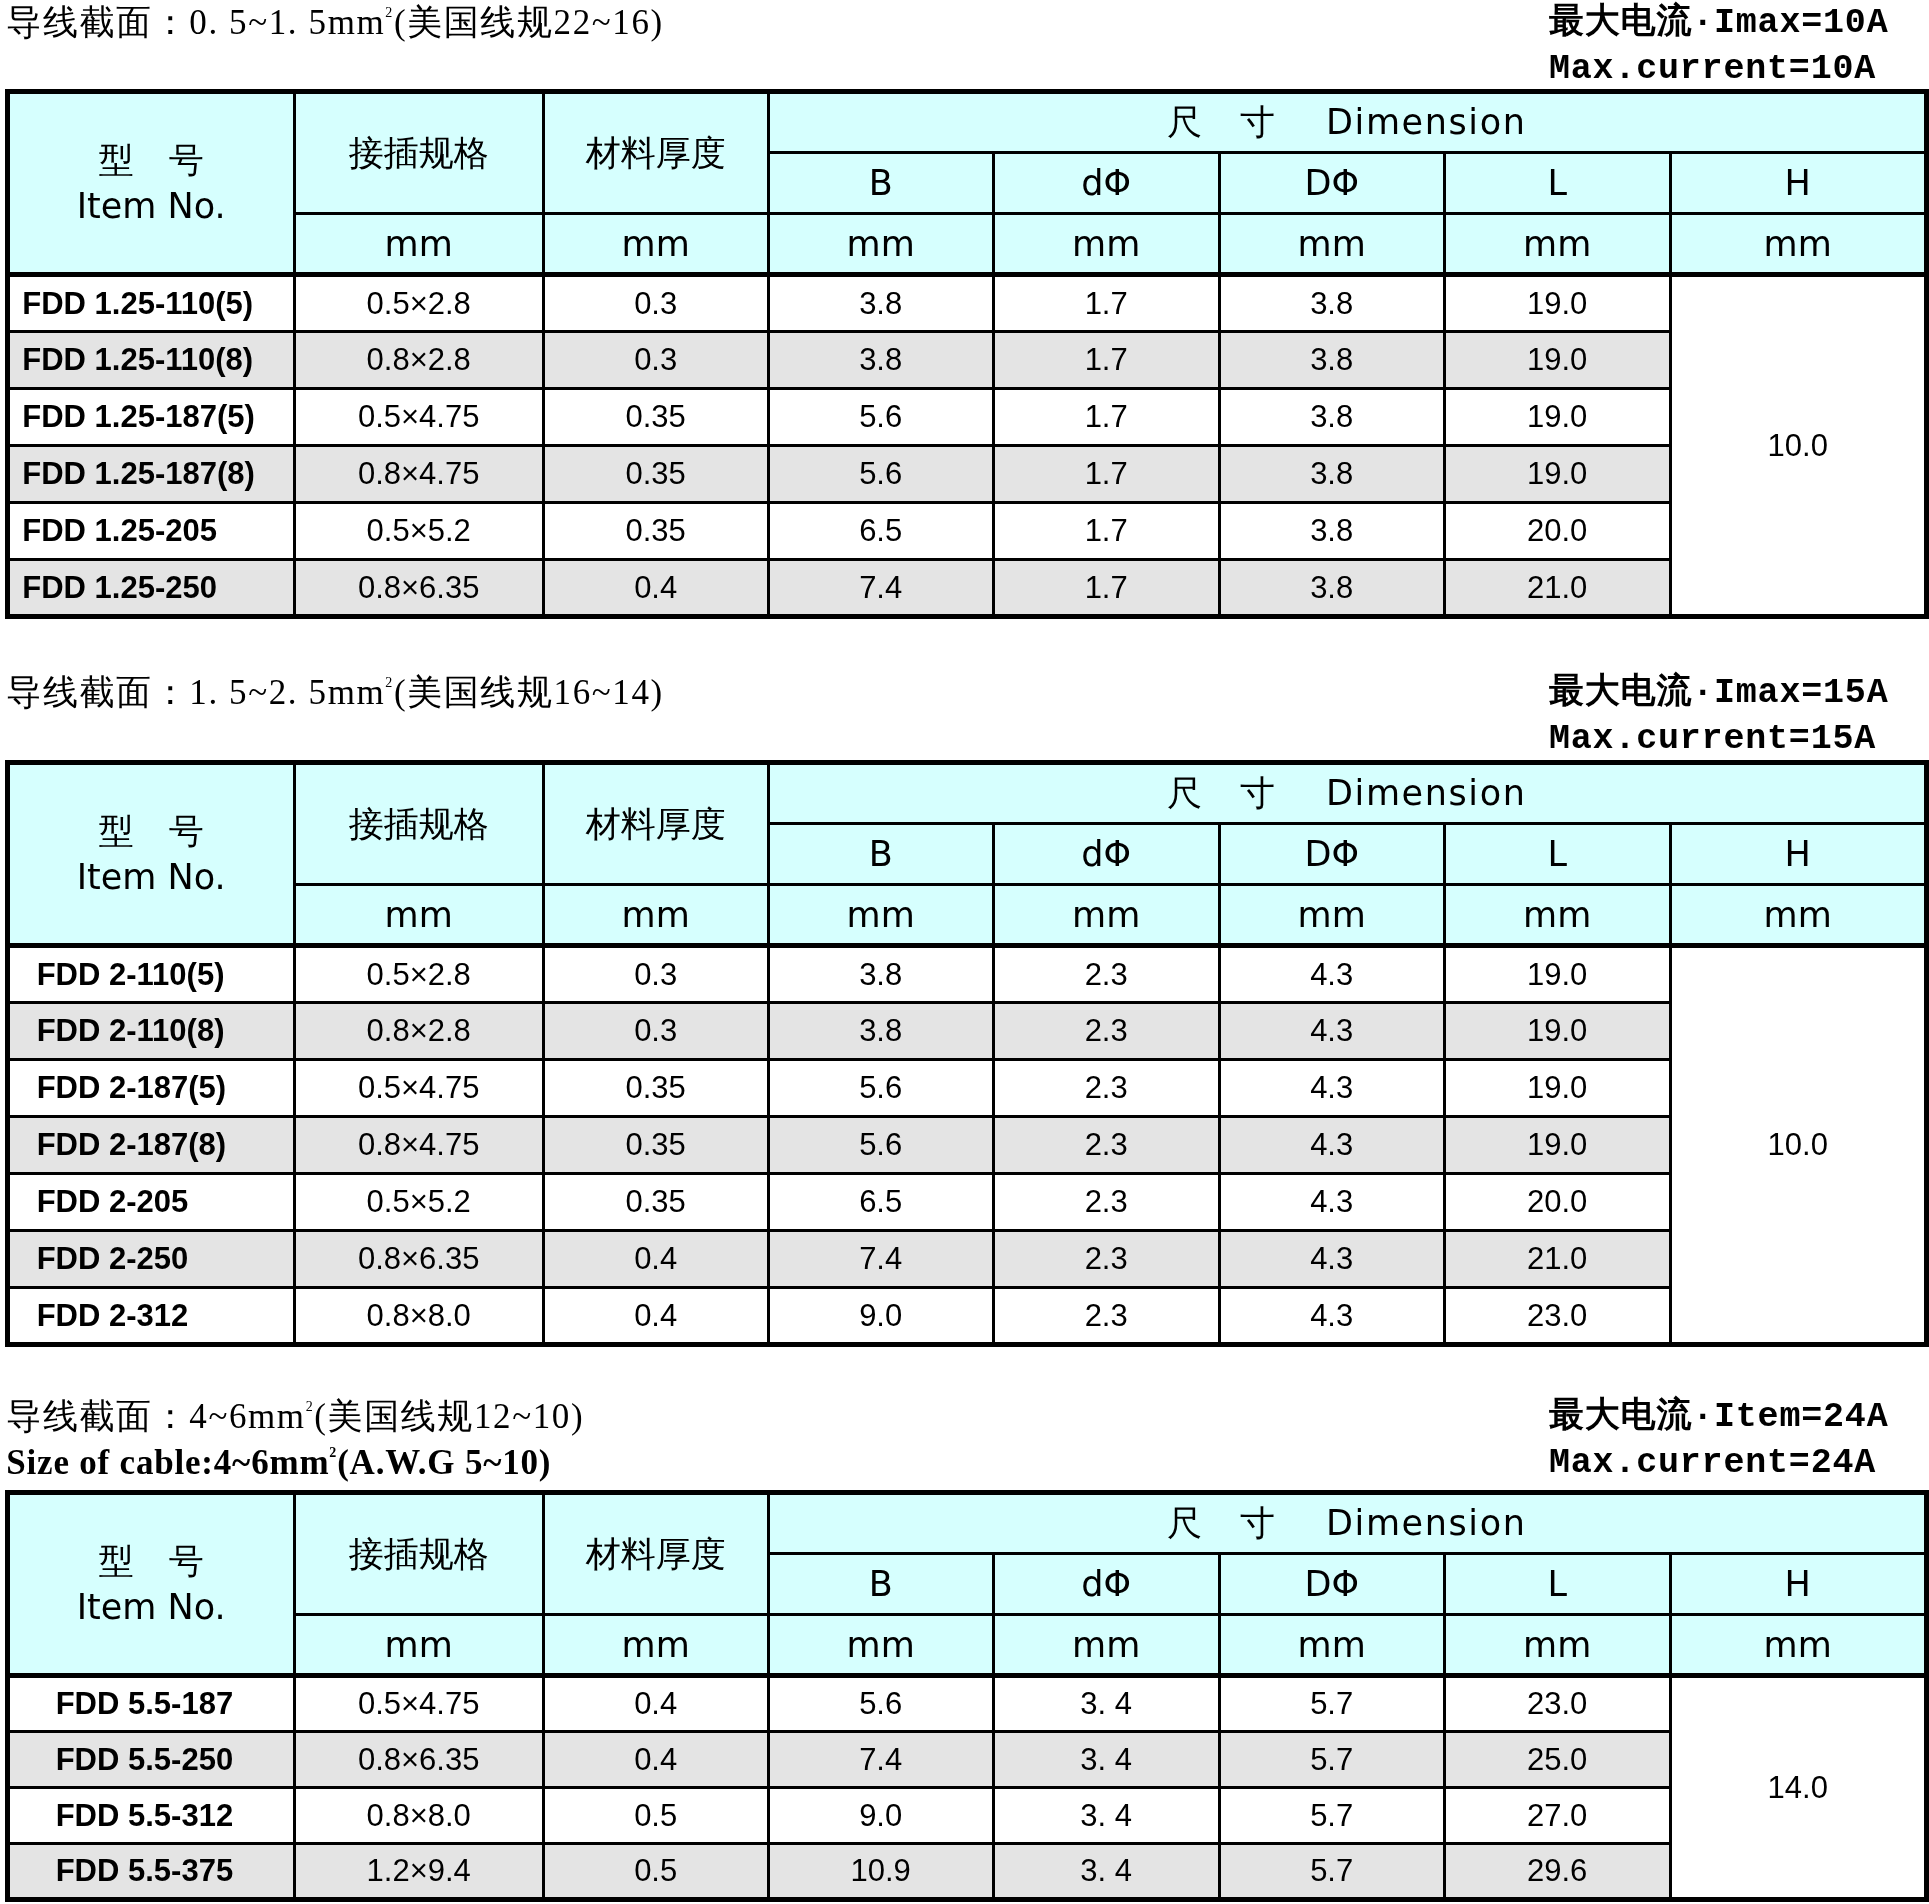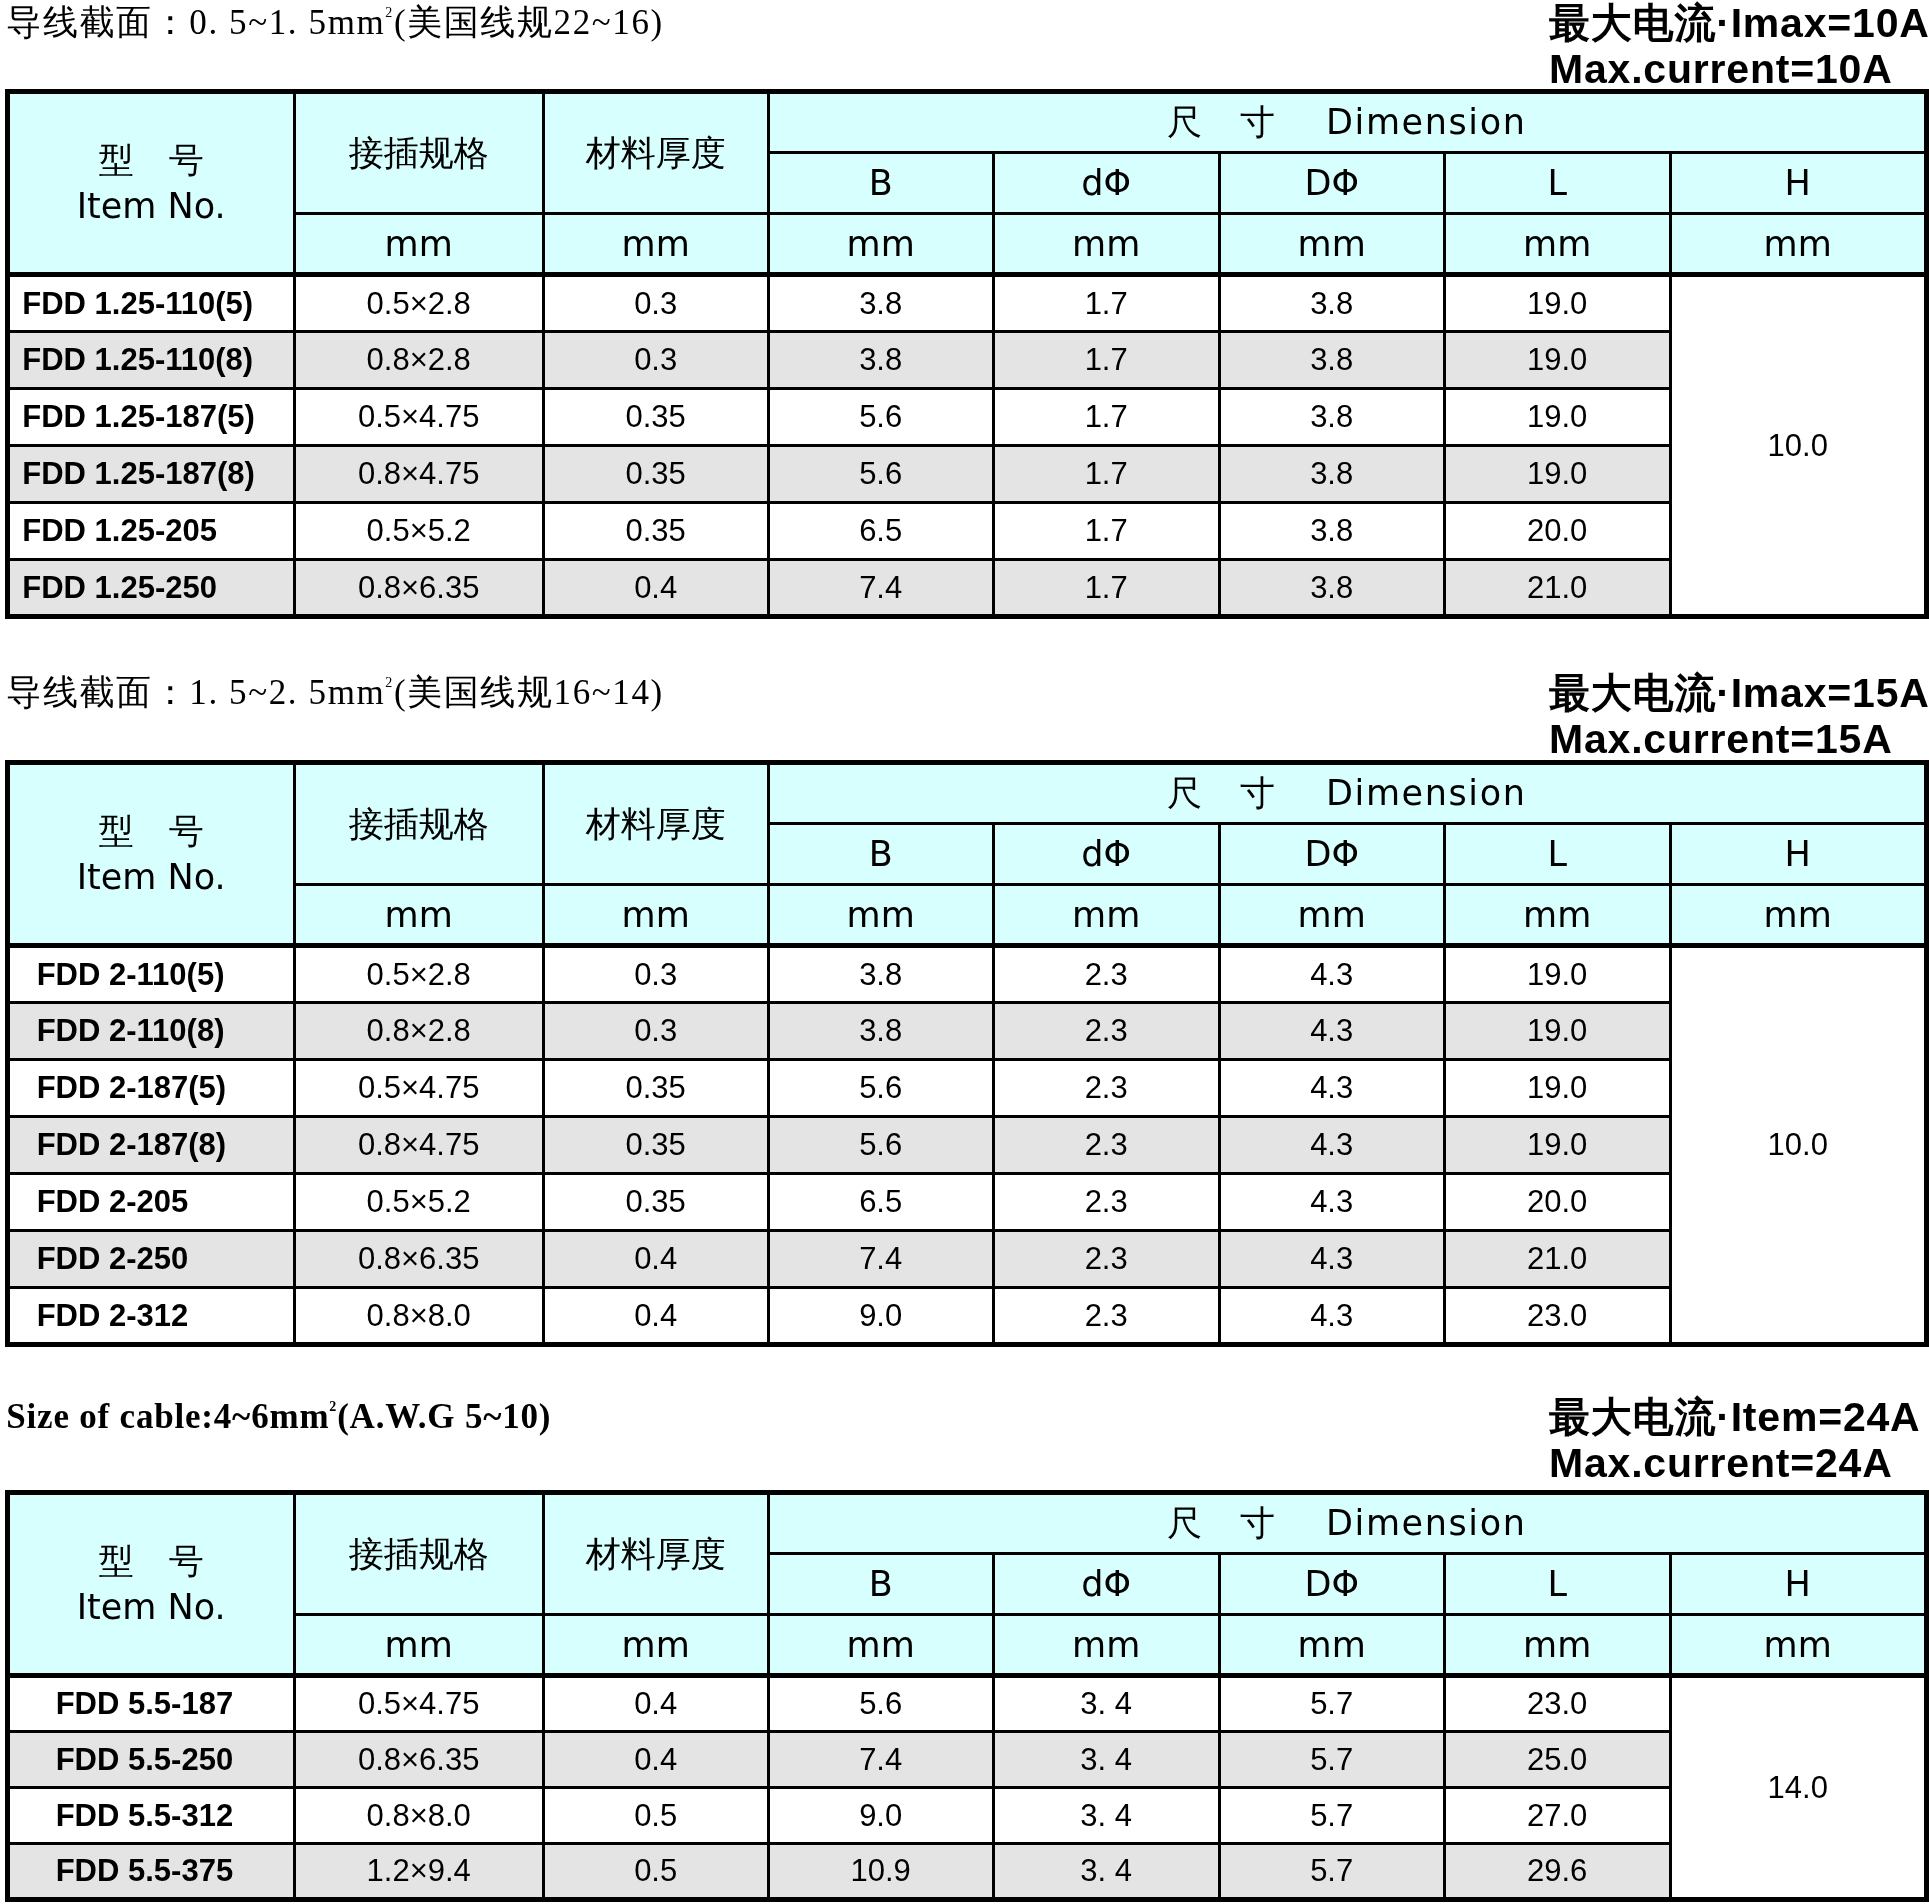--- a/index.html
+++ b/index.html
@@ -1,19 +1,19 @@
 <!DOCTYPE html>
 <html style="font-size:12.6px"><head>
 <meta charset="utf-8">
 <style>
   html, body { margin: 0; padding: 0; background: #ffffff; }
   body { width: 1929px; height: 1904px; position: relative; overflow: hidden; color: #000; }
   .section { position: absolute; left: 0; width: 1929px; }
   .hdr-left { position: absolute; left: 6.3px; font-family: "Liberation Serif", "DejaVu Serif", serif; font-size: 35px; line-height: 46px; white-space: nowrap; }
-  .hdr-right { position: absolute; left: 1549px; font-family: Liberation Sans, sans-serif; font-size: 41px; line-height: 46px; white-space: nowrap; font-weight: bold; letter-spacing: 0.8px; }
+  .hdr-right { position: absolute; left: 1549px; font-family: Liberation Mono, monospace; font-size: 35px; line-height: 46px; white-space: nowrap; font-weight: bold; letter-spacing: 0.8px; }
   .hdr-left .en { font-weight: bold; letter-spacing: 0.8px; }
   .hdr-left .cn { letter-spacing: 1.6px; }
   sup { font-size: 14px; vertical-align: 17.3px; line-height: 0; }
   table.spec { position: absolute; left: 4.7px; width: 1920px; border-collapse: collapse; table-layout: fixed; font-family: "Liberation Sans", "DejaVu Sans", sans-serif; }
   table.spec td, table.spec th { border: 3.1px solid #000; padding: 0; text-align: center; vertical-align: middle; font-weight: normal; overflow: hidden; white-space: nowrap; }
   table.spec thead th { background: #d6fffe; font-family: "DejaVu Sans", sans-serif; font-size: 35px; }
   table.spec thead { border-bottom: 5.5px solid #000; }
   table.spec { border: 5.5px solid #000; }
   table.spec tbody td { font-size: 31px; }
   table.spec tbody tr.odd td { background: #ffffff; }
@@ -246,20 +246,21 @@
             <td>2.3</td>
             <td>4.3</td>
             <td>23.0</td>
           </tr>
         </tbody>
     </table>
   </div>
 
   <div class="section" style="top: 1394px;">
     <div class="hdr-left">
+      <div class="cn"><span>导线截面：4~6mm</span><sup>2</sup><span>(美国线规12~10)</span></div>
       <div class="en"><span>Size of cable:4~6mm</span><sup>2</sup><span>(A.W.G 5~10)</span></div>
     </div>
     <div class="hdr-right">
       <div>最大电流·Item=24A</div>
       <div>Max.current=24A</div>
     </div>
     <table class="spec t3" style="top: 96px;">
       <colgroup>
         <col style="width:287px">
           <col style="width:249px">

